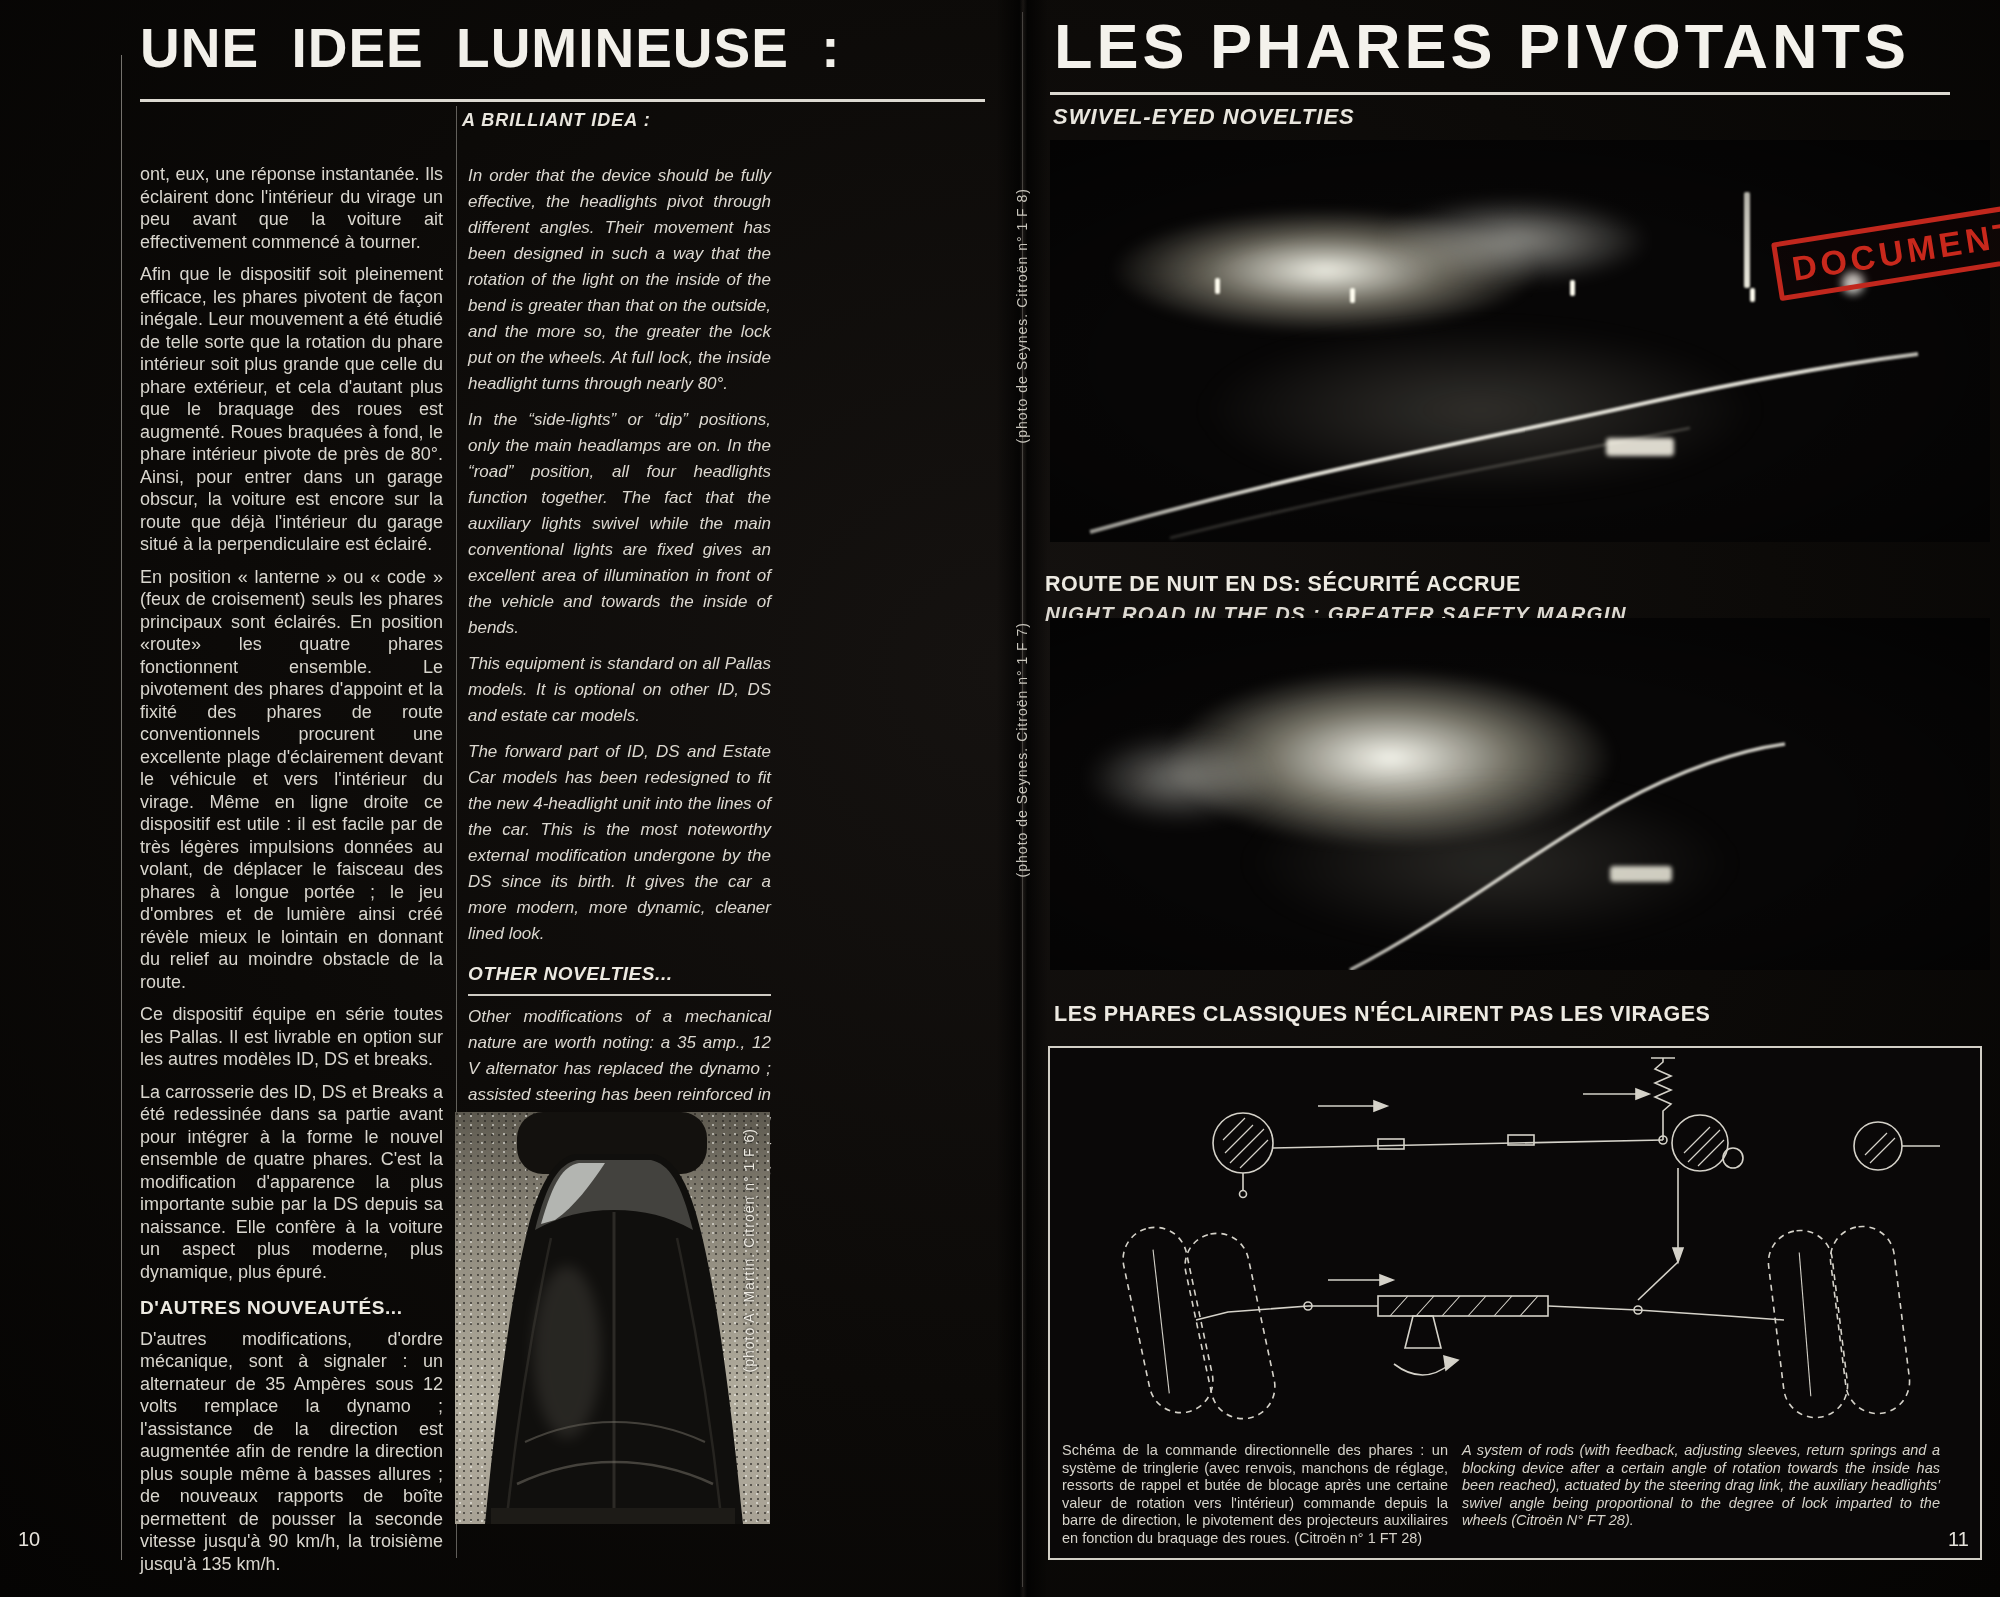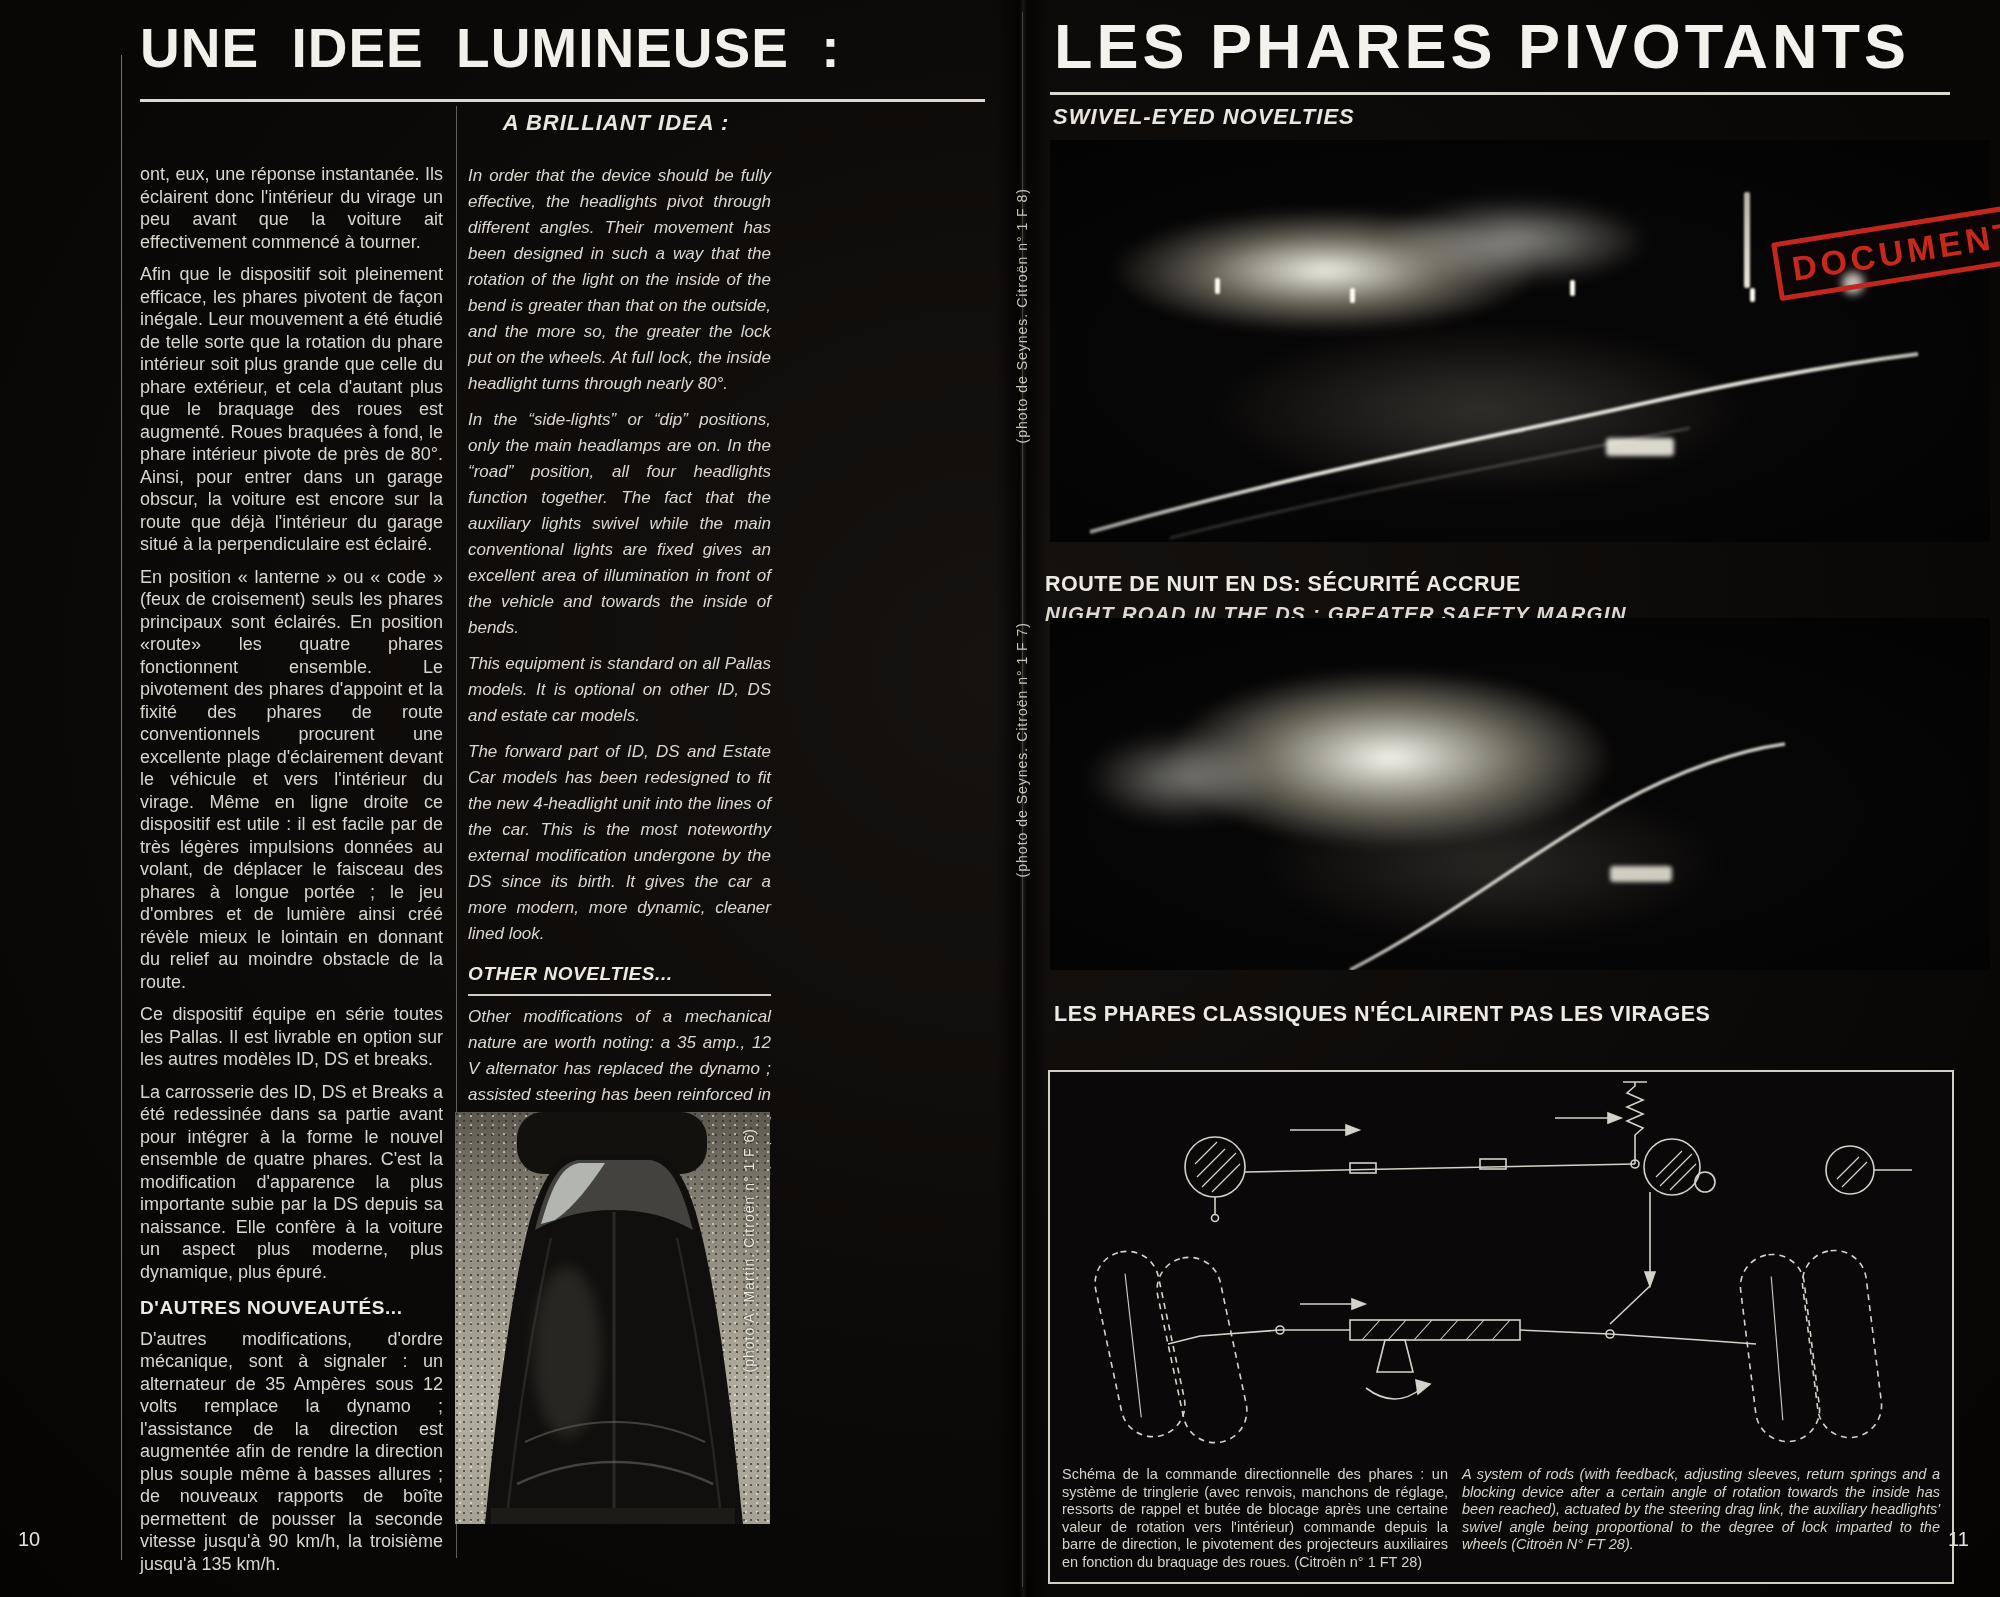--- a/index.html
+++ b/index.html
@@ -4,22 +4,22 @@
 <style>
   html,body{margin:0;padding:0;background:#000;}
   .spread{position:relative;width:2000px;height:1597px;overflow:hidden;
     font-family:"Liberation Sans",sans-serif;color:#ddd9d1;
     background:radial-gradient(ellipse at 50% 42%, #151210 0%, #0c0a08 55%, #050403 100%);}
   .rule-v{position:absolute;width:1px;background:rgba(205,202,194,.55);}
   .rule-h{position:absolute;height:3px;background:#dcd9d1;}
   
   .title-left{position:absolute;left:140px;top:16px;font-size:55px;font-weight:bold;
     color:#f2f0ea;letter-spacing:1px;word-spacing:16px;white-space:nowrap;}
-  .en-header{position:absolute;left:462px;top:110px;width:308px;text-align:center;
-    font-style:italic;font-weight:bold;font-size:22px;letter-spacing:1px;color:#e9e6de;}
+  .en-header{position:absolute;left:462px;top:110px;width:308px;text-align:left;
+    font-style:italic;font-weight:bold;font-size:18px;letter-spacing:1px;color:#e9e6de;}
   .col{position:absolute;text-align:justify;}
   .col p{margin:0 0 10px 0;}
   .col-fr{left:140px;top:163px;width:303px;font-size:18px;line-height:22.5px;color:#d9d6ce;}
   .col-en{left:468px;top:163px;width:303px;font-size:17px;line-height:26px;
     font-style:italic;color:#dcd8d0;}
   .col h3{font-size:19px;margin:14px 0 8px 0;color:#ece9e1;letter-spacing:.6px;}
   .col-en h3{font-style:italic;border-bottom:2px solid #cfccc4;padding-bottom:7px;}
   .vcredit{position:absolute;writing-mode:vertical-rl;transform:rotate(180deg);
     font-size:14px;letter-spacing:1px;color:#c9c6bd;white-space:nowrap;}
   .pagenum{position:absolute;font-size:20px;color:#e6e3db;}
@@ -35,22 +35,22 @@
     color:#f4f2ec;letter-spacing:4px;white-space:nowrap;text-align:center;}
   .subtitle-right{position:absolute;left:1053px;top:104px;font-style:italic;font-weight:bold;
     font-size:22px;letter-spacing:1px;color:#e9e6de;}
   .cap{position:absolute;white-space:nowrap;margin-top:24px;}
   .cap .fr{font-weight:bold;font-size:21.5px;letter-spacing:.5px;color:#edeae2;}
   .cap .en{font-style:italic;font-weight:bold;font-size:20.5px;letter-spacing:1.2px;
     color:#ddd9d1;margin-top:5px;}
   .stamp{position:absolute;left:1774px;top:222px;transform:rotate(-9deg);
     border:5px solid #c1271d;color:#c8281c;font-weight:bold;font-size:34px;
     letter-spacing:4px;padding:5px 12px;border-radius:3px;background:rgba(120,15,10,.06);}
-  .diagram-box{position:absolute;left:1048px;top:1070px;width:902px;height:510px;
-    border:2px solid #d2cfc6;background:#0a0808;}
+  .diagram-box{position:absolute;left:1048px;top:1046px;width:902px;height:510px;
+    border:2px solid #d2cfc6;background:#0a0808;padding-left:28px;}
   .diag-cap{position:absolute;top:394px;font-size:14.5px;line-height:17.5px;
     text-align:justify;color:#d6d3ca;}
   .diag-cap.fr{left:12px;width:386px;}
   .diag-cap.en{left:412px;width:478px;font-style:italic;}
   .carphoto{position:absolute;left:455px;top:1112px;width:315px;height:412px;overflow:hidden;
     background:
       radial-gradient(circle at 2px 2px, rgba(35,33,29,.6) 1px, transparent 1.4px),
       radial-gradient(circle at 5px 4px, rgba(255,255,250,.5) .8px, transparent 1.1px),
       linear-gradient(180deg,#5d594f 0%, #8d887b 28%, #b3ae9f 70%, #a8a295 100%);
     background-size:7px 7px, 11px 9px, 100% 100%;}

